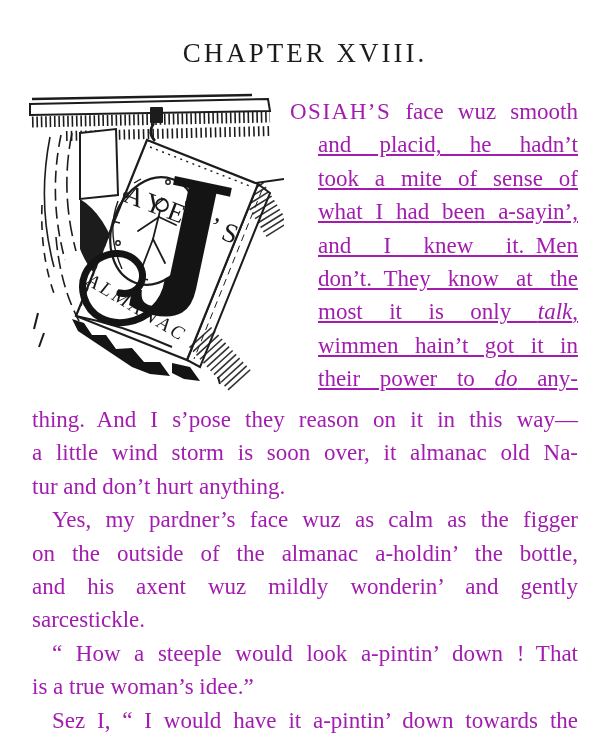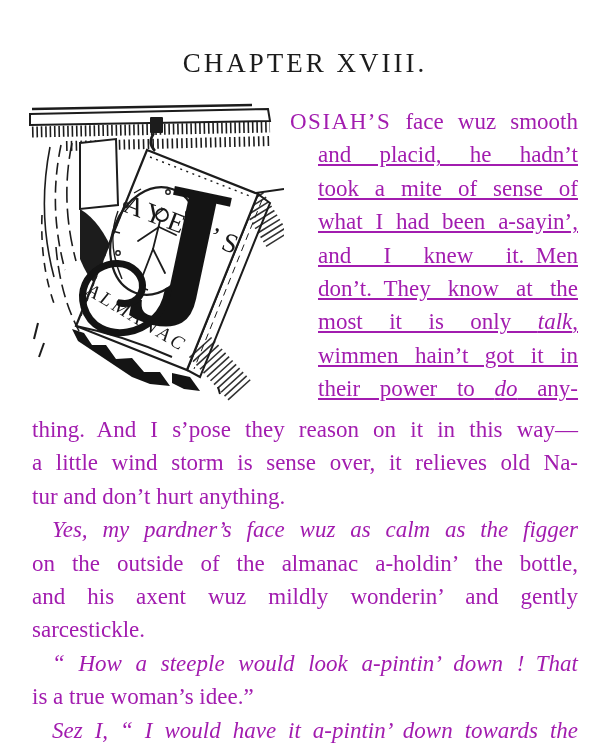--- a/index.html
+++ b/index.html
@@ -3,29 +3,29 @@
 <meta charset="utf-8">
 <style>
   html,body { margin:0; padding:0; background:#ffffff; }
   .page {
     position:relative; width:606px; height:751px; box-sizing:border-box;
     background:#ffffff; color:#1f1f1f; overflow:hidden;
     padding:28px 28px 0 32px;
     font-family:"Liberation Serif", serif;
   }
   .heading {
-    margin:20px 0 0; text-align:center; font-weight:400;
+    margin:10px 0 0; text-align:center; font-weight:400;
     font-size:27px; letter-spacing:3px; color:#1c1c1c;
   }
   .row { display:flex; margin-top:22px; }
   .fig { flex:0 0 262px; width:262px; margin-left:-10px; margin-top:-6px; }
   .col { flex:1 1 auto; padding-top:4px; padding-left:6px; }
   .line { font-size:23px; line-height:33.4px; color:#a21caf; }
   .line.j { text-align:justify; text-align-last:justify; }
-  .line.ind { text-indent:20px;font-style:italic; }
+  .line.ind { text-indent:20px; }
   .line.inset { padding-left:28px;text-decoration:underline; }
   .it { font-style:italic;margin-top:36px; }
   .ls { letter-spacing:1.5px; }
   .full { margin-top:2px; }
   svg text { font-family:"Liberation Serif", serif; }
   svg .dropcap { font-family:"DejaVu Serif", serif; }
 </style>
 </head>
 <body>
 
@@ -127,21 +127,21 @@
         <div class="line j inset"><span>and I knew it. Men</span></div>
         <div class="line j inset"><span>don’t. They know at the</span></div>
         <div class="line j inset"><span>most it is only </span><span class="it">talk</span><span>,</span></div>
         <div class="line j inset"><span>wimmen hain’t got it in</span></div>
         <div class="line j inset"><span>their power to </span><span class="it">do</span><span> any-</span></div>
       </div>
   </div>
 
   <div class="full">
       <div class="line j"><span>thing. And I s’pose they reason on it in this way—</span></div>
-      <div class="line j"><span>a little wind storm is sense over, it relieves old Na-</span></div>
+      <div class="line j"><span>a little wind storm is soon over, it almanac old Na-</span></div>
       <div class="line"><span>tur and don’t hurt anything.</span></div>
       <div class="line j ind"><span>Yes, my pardner’s face wuz as calm as the figger</span></div>
       <div class="line j"><span>on the outside of the almanac a-holdin’ the bottle,</span></div>
       <div class="line j"><span>and his axent wuz mildly wonderin’ and gently</span></div>
       <div class="line"><span>sarcestickle.</span></div>
       <div class="line j ind"><span>“ How a steeple would look a-pintin’ down ! That</span></div>
       <div class="line"><span>is a true woman’s idee.”</span></div>
       <div class="line j ind"><span>Sez I, “ I would have it a-pintin’ down towards the</span></div>
     </div>
 

